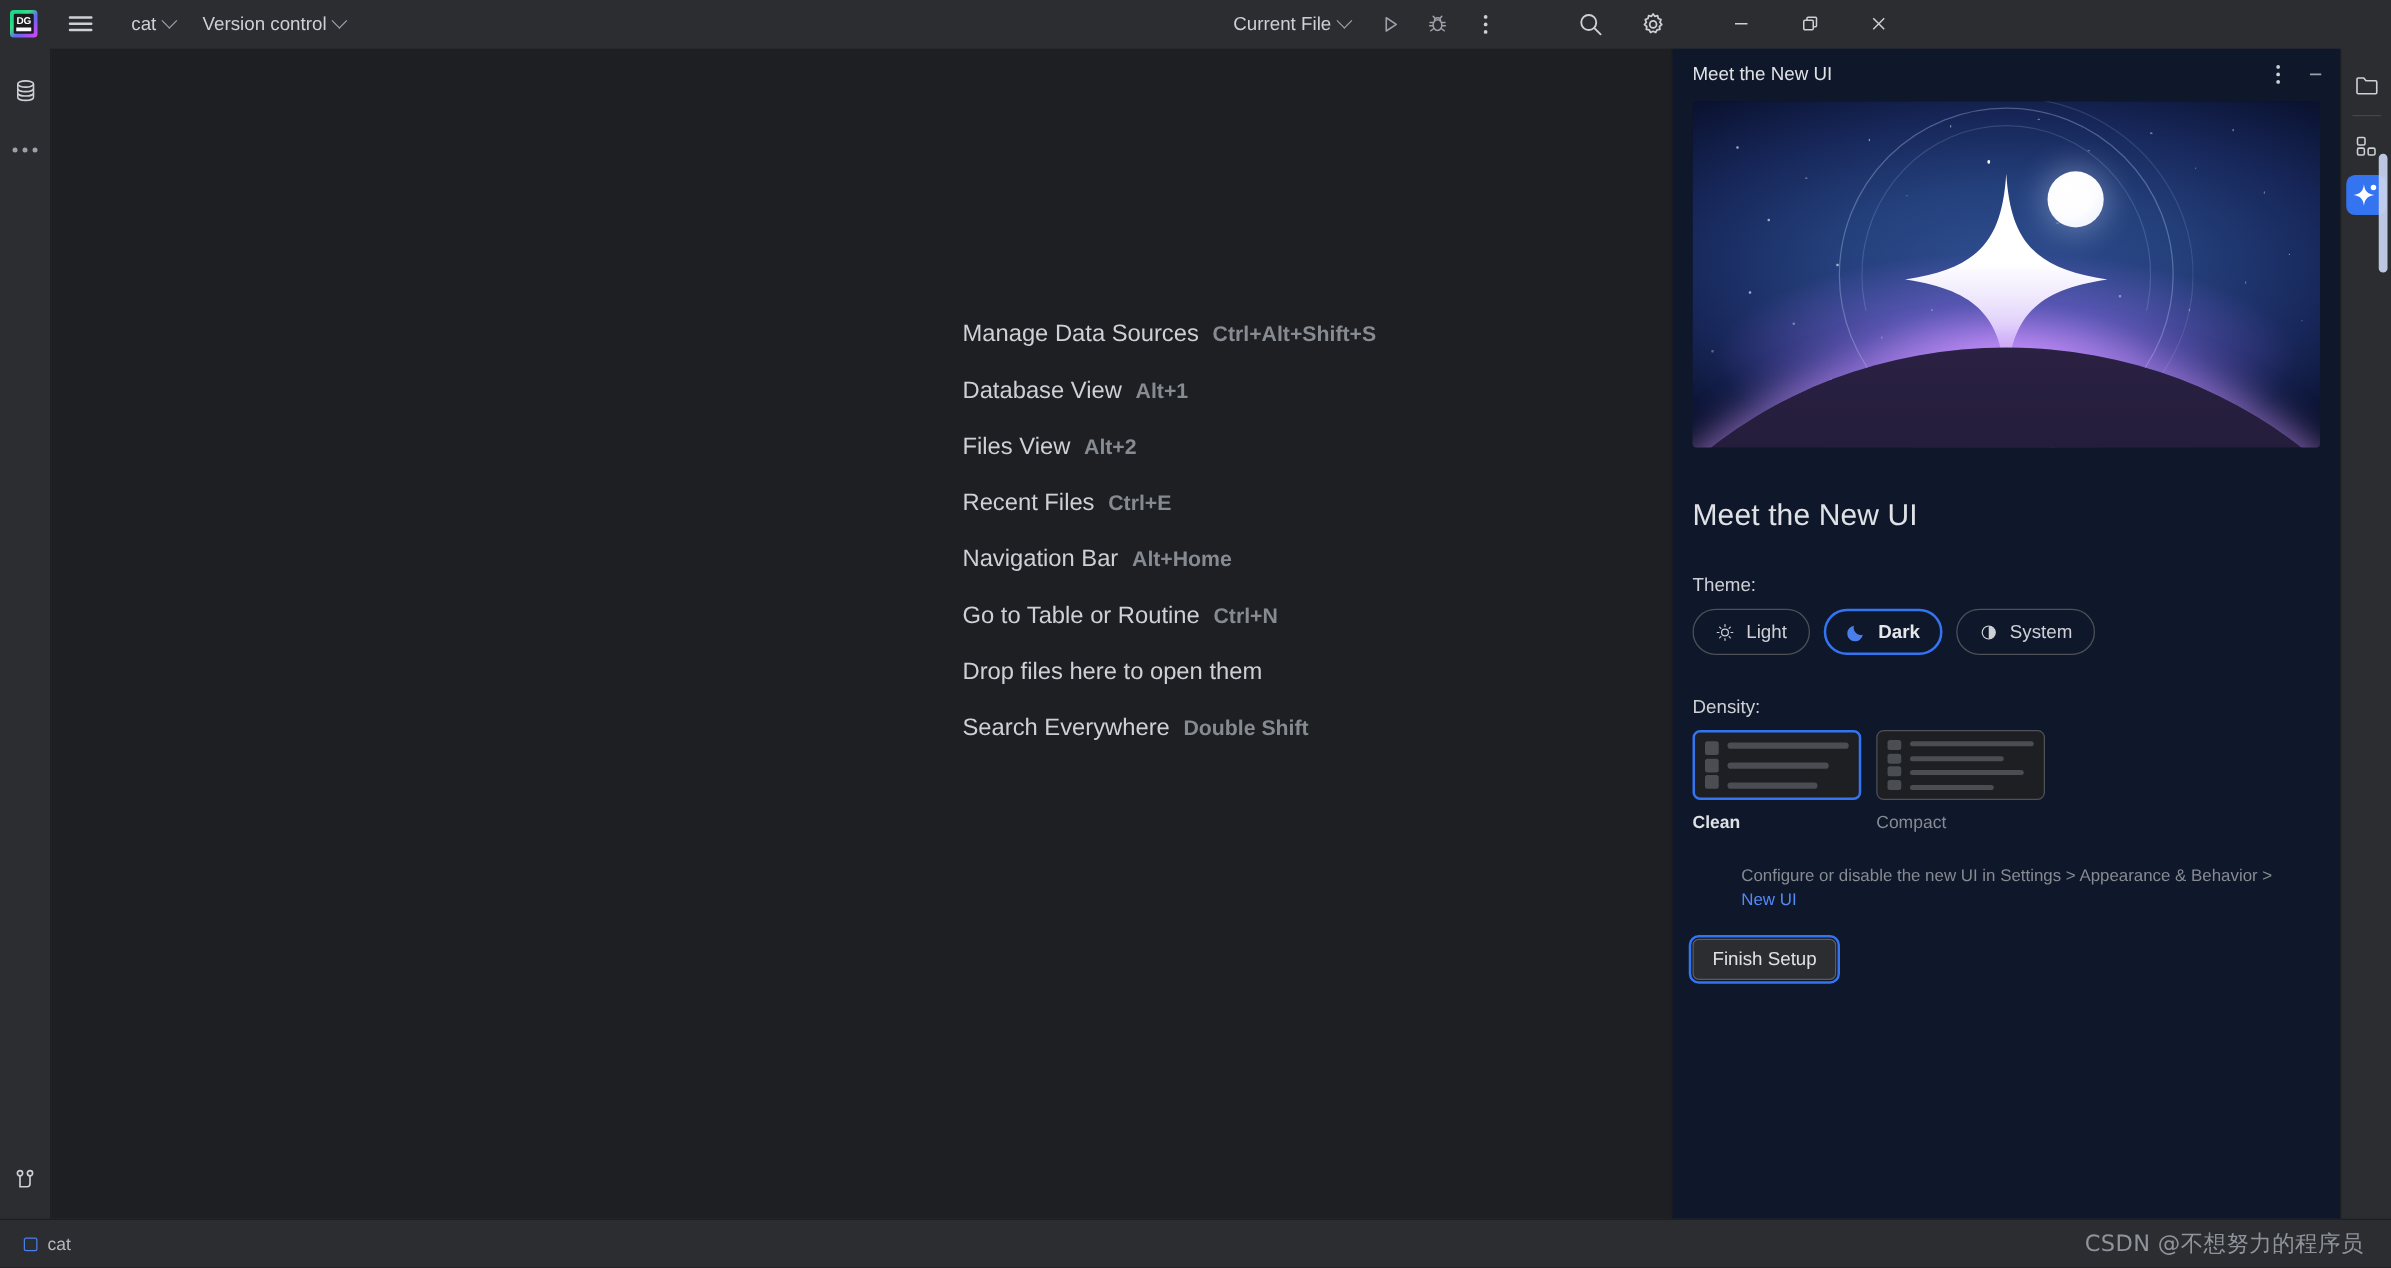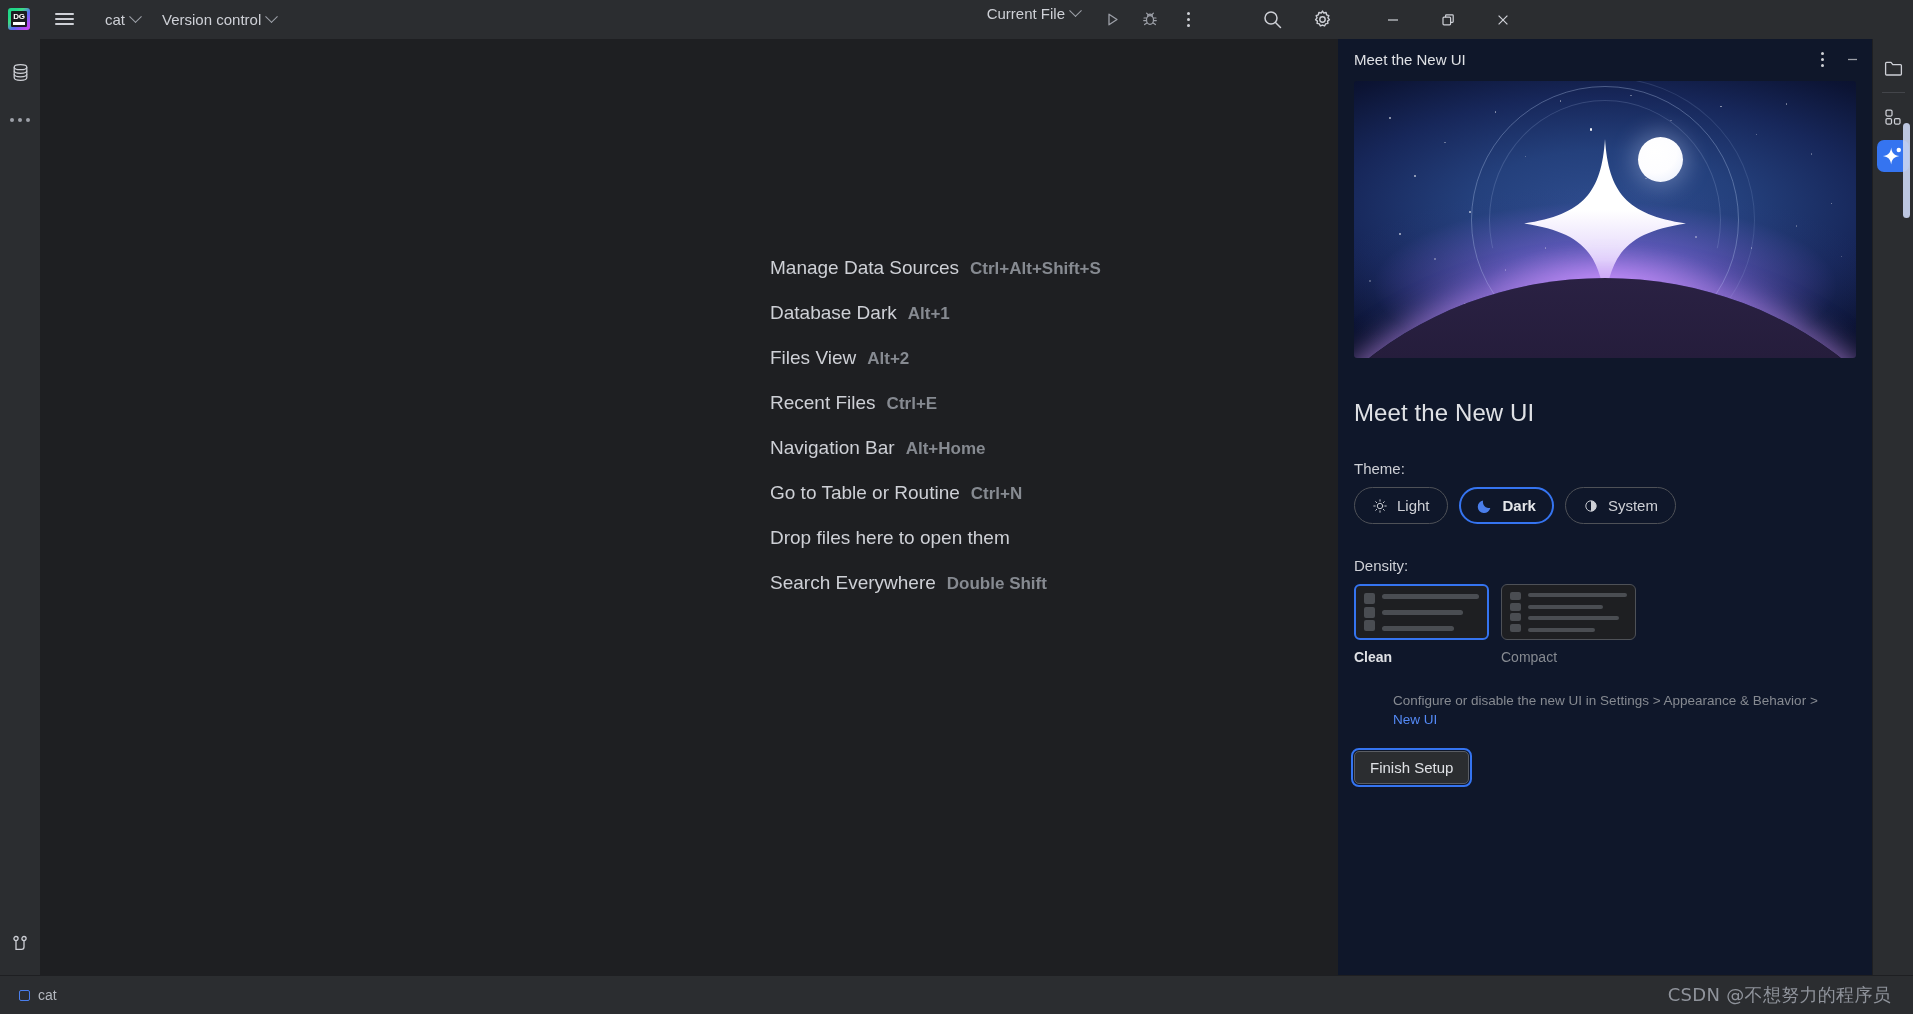--- a/index.html
+++ b/index.html
@@ -45,21 +45,21 @@
     border-radius: 4px; cursor: pointer;
   }
   .hamburger span { display:block; width: 19px; height: 2px; background: #CED0D6; border-radius: 1px; }
   .tb-item {
     display: flex; align-items: center; gap: 6px; height: 26px;
     padding: 0 9px; border-radius: 5px; font-size: 15px; color: #CED0D6;
     cursor: pointer; margin-right: 4px;
   }
   .chev { width: 9px; height: 9px; border-right: 1.6px solid #9DA0A8; border-bottom: 1.6px solid #9DA0A8;
     transform: rotate(45deg) translate(-2px,-2px); }
-  .tb-right { margin-left: auto; display: flex; align-items: flex-start; height: 100%; }
+  .tb-right { margin-left: auto; display: flex; align-items: center; height: 100%; }
   .ico-btn {
     width: 38px; height: 38px; display: flex; align-items: center; justify-content: center;
     cursor: pointer; border-radius: 5px; color: #9DA0A8;
   }
   .win-btn {
     width: 55px; height: 39px; display: flex; align-items: center; justify-content: center;
     cursor: pointer; color: #CED0D6;
   }
   .kebab { display: flex; flex-direction: column; gap: 3px; align-items: center; }
   .kebab i { width: 3px; height: 3px; border-radius: 50%; background: #CED0D6; display: block; }
@@ -323,21 +323,21 @@
     </div>
   </div>
 
   <div class="editor">
     <div class="shortcuts">
       <div class="sc-row">
         <span class="sc-label">Manage Data Sources</span>
         <span class="sc-key">Ctrl+Alt+Shift+S</span>
       </div>
       <div class="sc-row">
-        <span class="sc-label">Database Dark</span>
+        <span class="sc-label">Database View</span>
         <span class="sc-key">Alt+1</span>
       </div>
       <div class="sc-row">
         <span class="sc-label">Files View</span>
         <span class="sc-key">Alt+2</span>
       </div>
       <div class="sc-row">
         <span class="sc-label">Recent Files</span>
         <span class="sc-key">Ctrl+E</span>
       </div>

